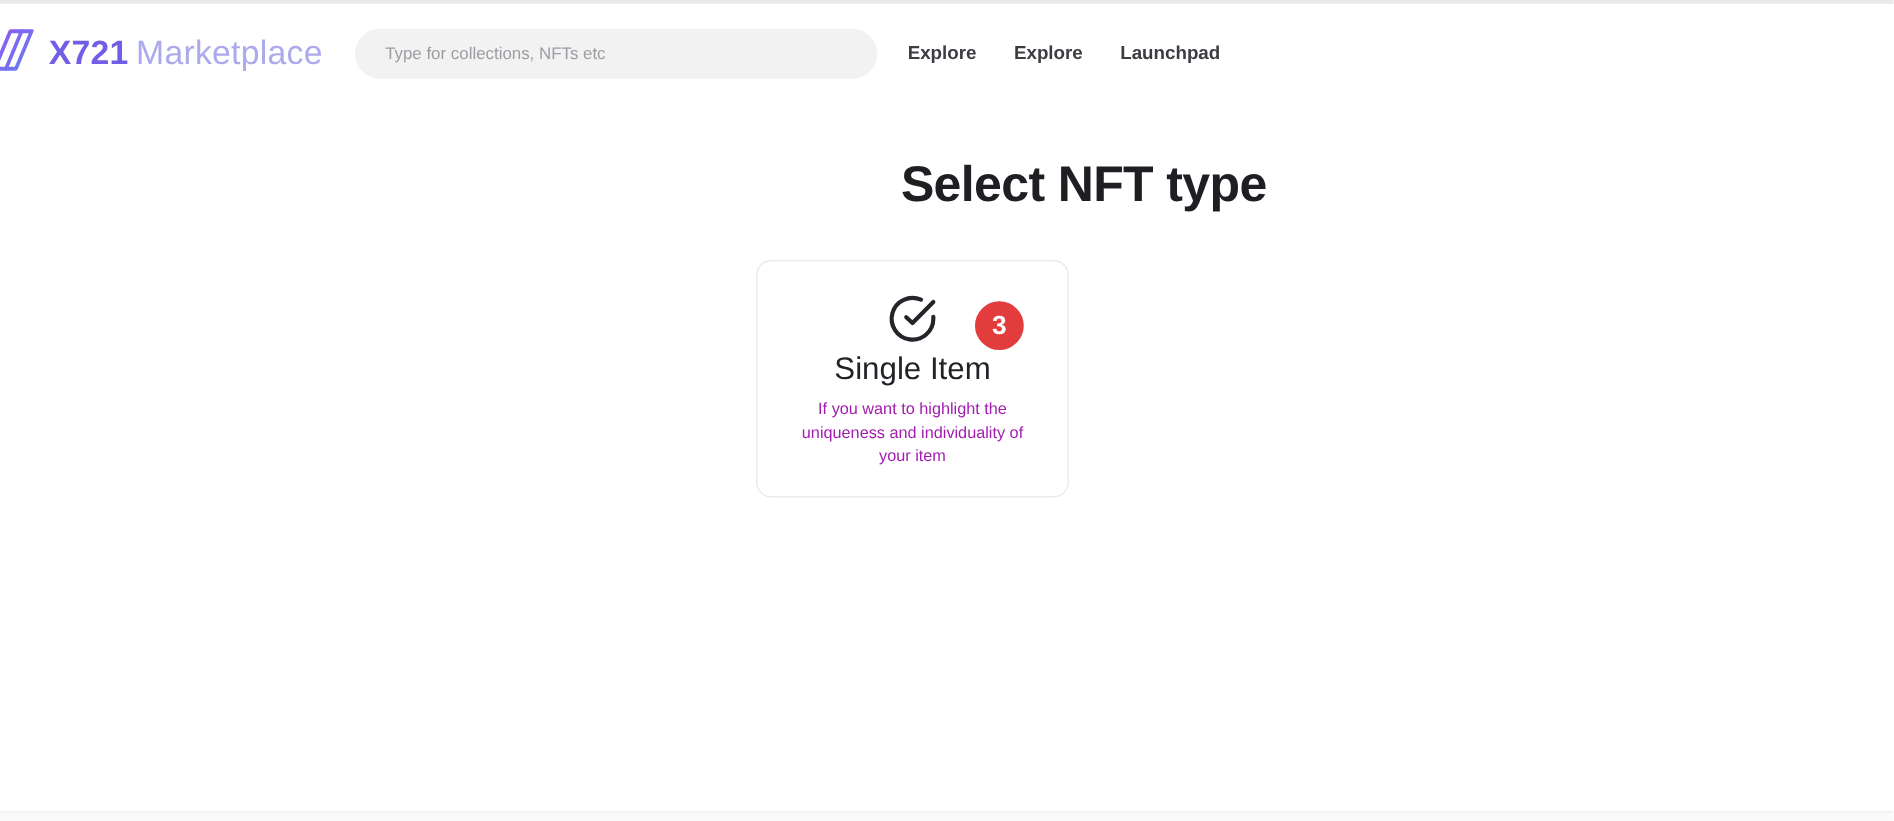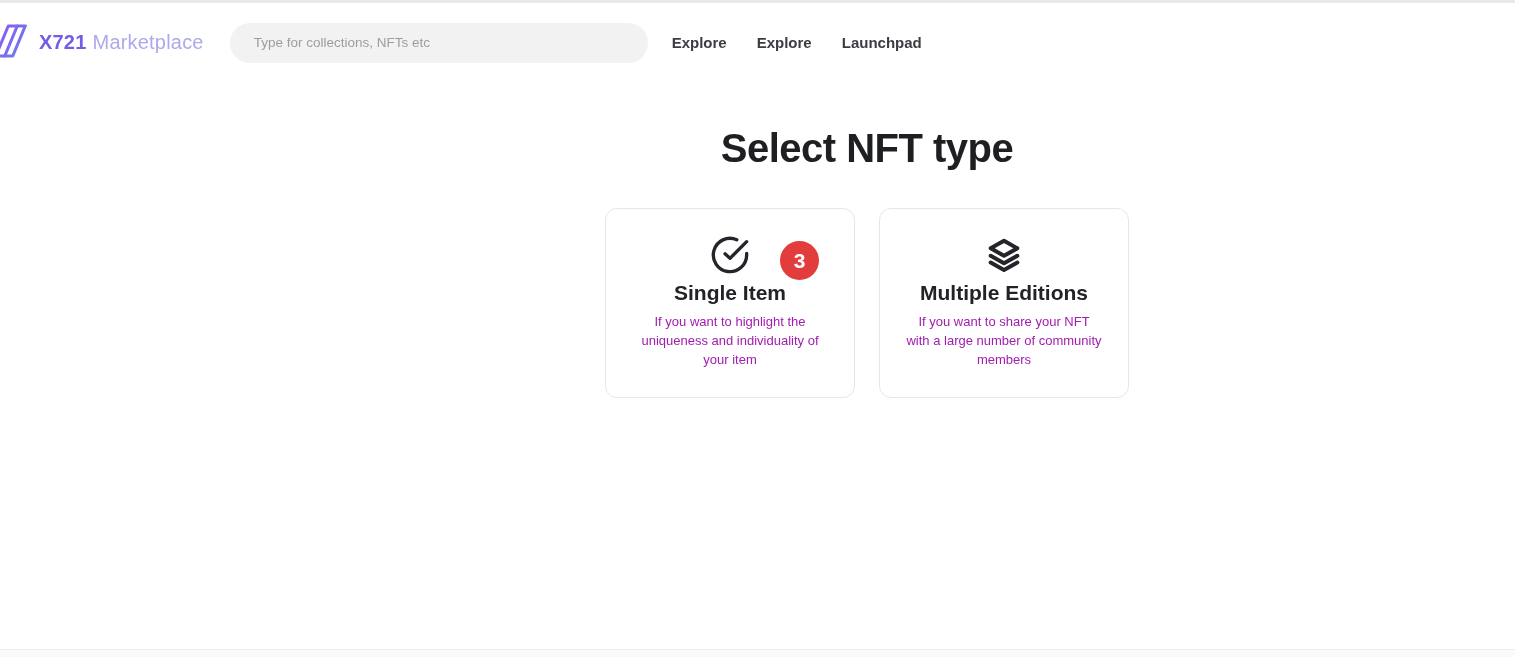--- a/index.html
+++ b/index.html
@@ -38,21 +38,21 @@
   .logo{
     display:flex;align-items:center;
     cursor:pointer;
     flex:0 0 auto;
   }
   .logo-icon{
     margin-left:-16px;
     margin-right:9px;
     display:block;
   }
-  .logo-text{font-size:20px;letter-spacing:.2px;white-space:nowrap;}
+  .logo-text{font-size:27px;letter-spacing:.2px;white-space:nowrap;}
   .logo-text .brand{font-weight:800;color:var(--brand-text);}
   .logo-text .suffix{font-weight:400;color:var(--brand-suffix);margin-left:6px;}
   .search{
     margin-left:26px;
     width:418px;height:40px;
     background:var(--search-bg);
     border:none;outline:none;
     border-radius:20px;
     padding:0 24px;
     font-family:"Liberation Sans", sans-serif;
@@ -96,21 +96,21 @@
     width:250px;height:190px;
     background:#fff;
     border:1px solid var(--card-border);
     border-radius:12px;
     padding:25px 26px 0;
     cursor:pointer;
   }
   .card-icon{height:42px;display:flex;align-items:center;justify-content:center;}
   .card-title{
     margin-top:5px;
-    font-size:21px;font-weight:700;
+    font-size:25px;font-weight:400;
     color:#222327;
   }
   .card-desc{
     margin-top:7px;
     font-size:13px;line-height:1.48;
     color:#a21caf;
   }
   .badge{
     position:absolute;
     top:32px;right:35px;
@@ -173,29 +173,18 @@
           <svg width="40" height="40" viewBox="0 0 24 24" fill="none" stroke="#24252a" stroke-width="2" stroke-linecap="round" stroke-linejoin="round">
             <path d="M22 11.08V12a10 10 0 1 1-5.93-9.14"></path>
             <polyline points="22 4 12 14.01 9 11.27"></polyline>
           </svg>
         </div>
         <div class="card-title">Single Item</div>
         <div class="card-desc">If you want to highlight the uniqueness and individuality of your item</div>
         <div class="badge">3</div>
       </div>
 
-      <div class="card">
-        <div class="card-icon">
-          <svg width="42" height="40" viewBox="0 0 24 24" fill="none" stroke="#24252a" stroke-width="2.4" stroke-linecap="round" stroke-linejoin="round">
-            <polygon points="12,3.5 20,8 12,12.5 4,8"></polygon>
-            <polyline points="4,12.5 12,17 20,12.5"></polyline>
-            <polyline points="4,16.5 12,21 20,16.5"></polyline>
-          </svg>
-        </div>
-        <div class="card-title">Multiple Editions</div>
-        <div class="card-desc">If you want to share your NFT with a large number of community members</div>
-      </div>
 
     </div>
   </div>
 
   <div class="bottom-strip"></div>
 </div>
 
 </body></html>

